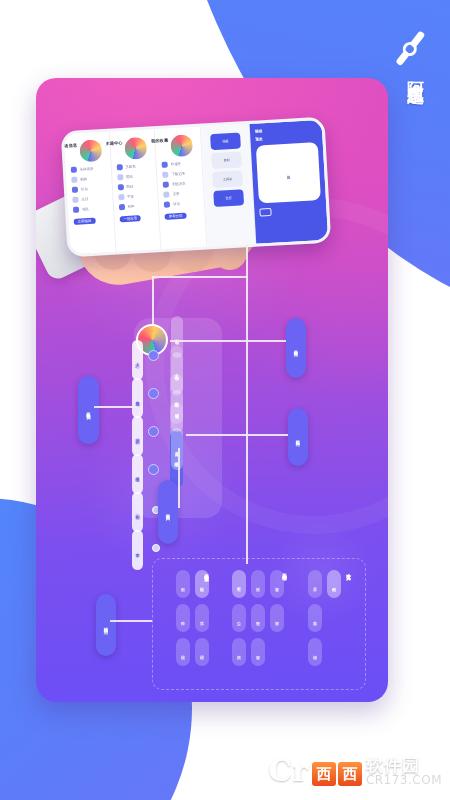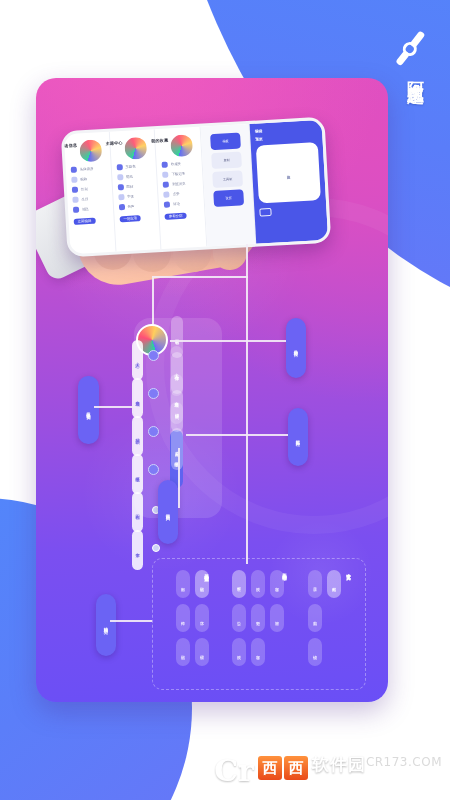--- a/index.html
+++ b/index.html
@@ -212,37 +212,37 @@
     position:absolute;right:10px;top:40px;
     color:#ffffff;font-size:17px;font-weight:bold;
     writing-mode:vertical-rl;text-orientation:upright;
     letter-spacing:2px;white-space:nowrap;
     text-shadow:0 1px 2px rgba(30,60,160,.35);
   }
 
   
   .watermark{
     position:absolute;right:8px;bottom:14px;
-    display:flex;align-items:flex-start;gap:4px;opacity:.95;
+    display:flex;align-items:flex-end;gap:4px;opacity:.95;
   }
   .wm-c{
     font-size:30px;font-weight:bold;color:#ffffff;line-height:1;
     font-family:"DejaVu Serif","Liberation Serif",serif;
     text-shadow:0 1px 2px rgba(0,0,0,.25);
   }
   .wm-sq{
     display:flex;gap:2px;
   }
   .wm-sq i{
     font-style:normal;width:24px;height:24px;border-radius:3px;
     background:linear-gradient(180deg,#ff8c33,#e8410e);
     color:#fff;font-size:15px;font-weight:bold;
     display:flex;align-items:center;justify-content:center;
   }
-  .wm-r{display:flex;flex-direction:row;line-height:1;}
+  .wm-r{display:flex;flex-direction:column;line-height:1;}
   .wm-r b{font-size:17px;color:#fff;letter-spacing:1px;text-shadow:0 1px 2px rgba(0,0,0,.3);}
   .wm-r s{font-size:12px;color:#d9d9d9;text-decoration:none;letter-spacing:.5px;}
 </style>
 </head>
 <body>
 
 <div class="stage">
 
   <div class="blob-top"></div>
   <div class="blob-bottom"></div>

